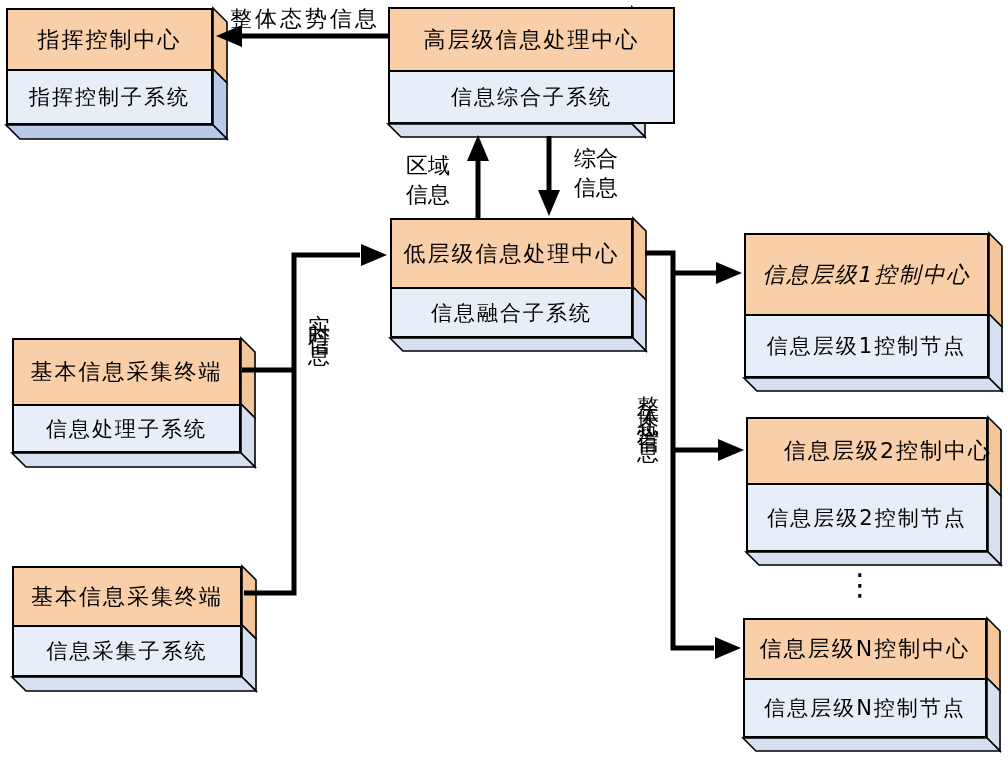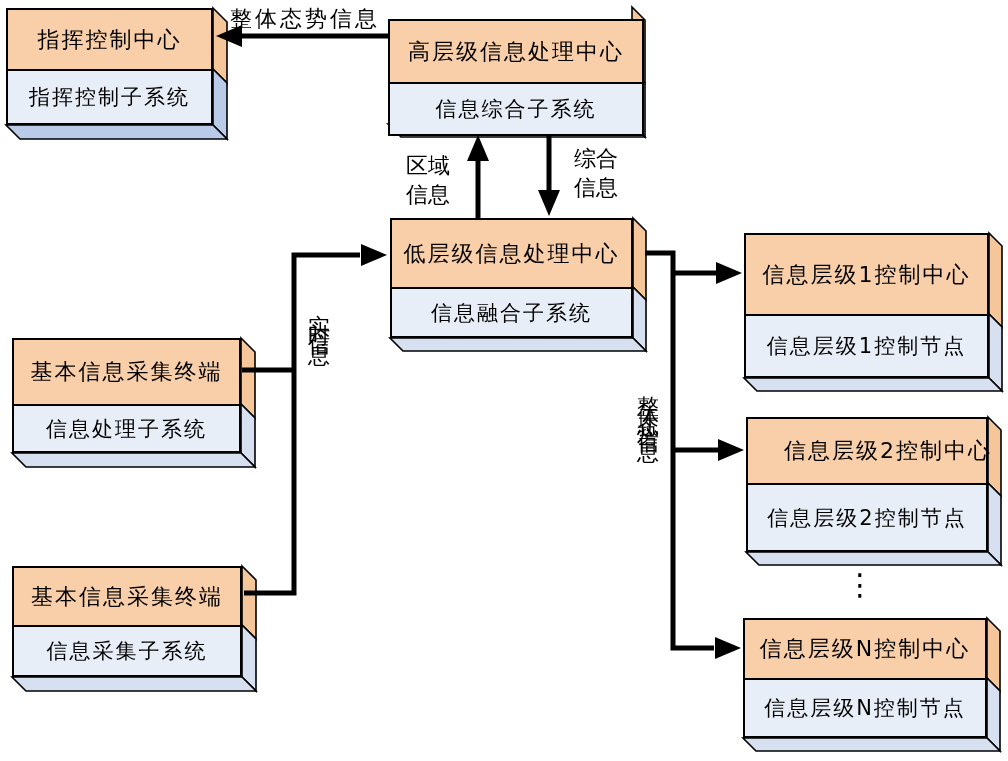--- a/index.html
+++ b/index.html
@@ -120,42 +120,42 @@
       <polygon class="ah" points="744,450 718,439 718,461"></polygon>
       <polygon class="ah" points="741,648 715,637 715,659"></polygon>
     </g>
   </svg>
 
   <div class="box" style="left:6px; top:8px; width:207px; height:117px;">
     <div class="band-title" style="height:61px;">指挥控制中心</div>
     <div class="band-sub">指挥控制子系统</div>
   </div>
 
-  <div class="box" style="left:388px; top:19px; width:256px; height:117px;">
+  <div class="box" style="left:388px; top:7px; width:287px; height:117px;">
     <div class="band-title" style="height:63px;">高层级信息处理中心</div>
     <div class="band-sub">信息综合子系统</div>
   </div>
 
   <div class="box" style="left:390px; top:218px; width:243px; height:120px;">
     <div class="band-title" style="height:69px;">低层级信息处理中心</div>
     <div class="band-sub">信息融合子系统</div>
   </div>
 
   <div class="box" style="left:12px; top:338px; width:229px; height:115px;">
     <div class="band-title" style="height:66px;">基本信息采集终端</div>
     <div class="band-sub">信息处理子系统</div>
   </div>
 
   <div class="box" style="left:12px; top:566px; width:230px; height:111px;font-family:Liberation Mono, monospace;">
     <div class="band-title" style="height:59px;">基本信息采集终端</div>
     <div class="band-sub">信息采集子系统</div>
   </div>
 
   <div class="box" style="left:744px; top:233px; width:245px; height:145px;">
-    <div class="band-title" style="height:81px;">信息层级1控制中心</div>
+    <div class="band-title" style="height:81px;font-style:italic;">信息层级1控制中心</div>
     <div class="band-sub">信息层级1控制节点</div>
   </div>
 
   <div class="box" style="left:746px; top:417px; width:242px; height:135px;">
     <div class="band-title" style="height:66px;padding-left:42px;">信息层级2控制中心</div>
     <div class="band-sub">信息层级2控制节点</div>
   </div>
 
   <div class="box" style="left:743px; top:618px; width:244px; height:120px;">
     <div class="band-title" style="height:60px;">信息层级N控制中心</div>

